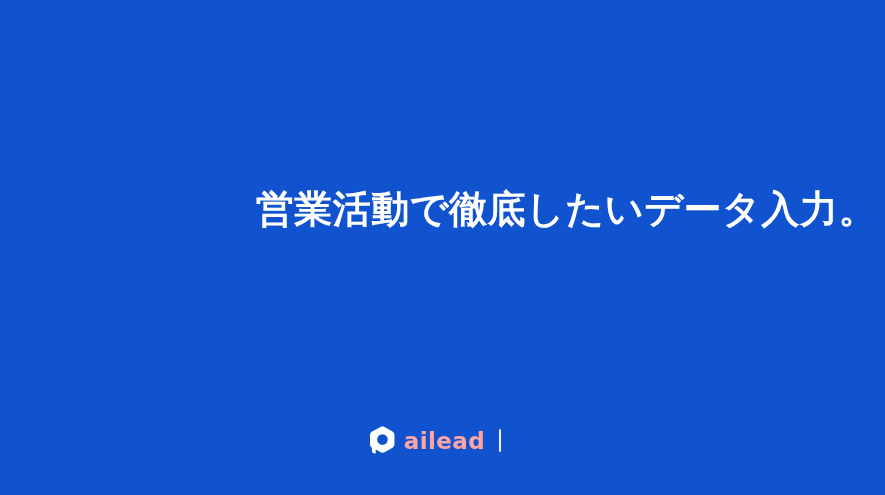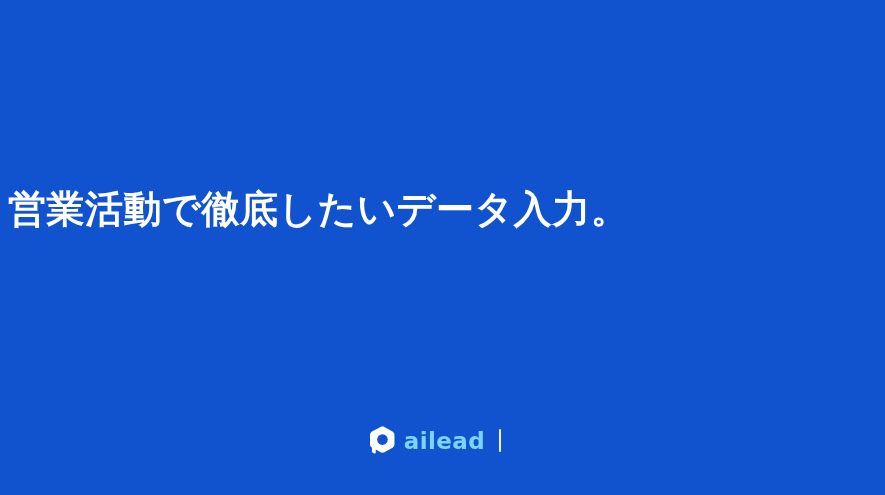--- a/index.html
+++ b/index.html
@@ -22,24 +22,24 @@
     background: #1153ce;
     display: flex;
     flex-direction: column;
     align-items: center;
     justify-content: flex-start;
   }
 
   
   .title-block {
     position: absolute;
-    left: 0;
+    left: 7px;
     right: 0;
     top: 178px;
-    text-align: left;
+    text-align: right;
     padding: 0 8px;
     box-sizing: border-box;
   }
 
   .title-line {
     display: block;
     color: #ffffff;
     font-family: "DejaVu Sans", "Liberation Sans", sans-serif;
     font-weight: 700;
     font-size: 38px;
@@ -72,21 +72,21 @@
   }
 
   .logo-mark {
     width: 25px;
     height: 28px;
     display: block;
     flex: none;
   }
 
   .brand-word {
-    color: #7dd3fc;
+    color: #fca5a5;
     font-family: "DejaVu Sans", "Liberation Sans", sans-serif;
     font-weight: 700;
     font-size: 23px;
     letter-spacing: 0.4px;
     line-height: 1;
     position: relative;
     top: 1px;
   }
 
   .divider {

